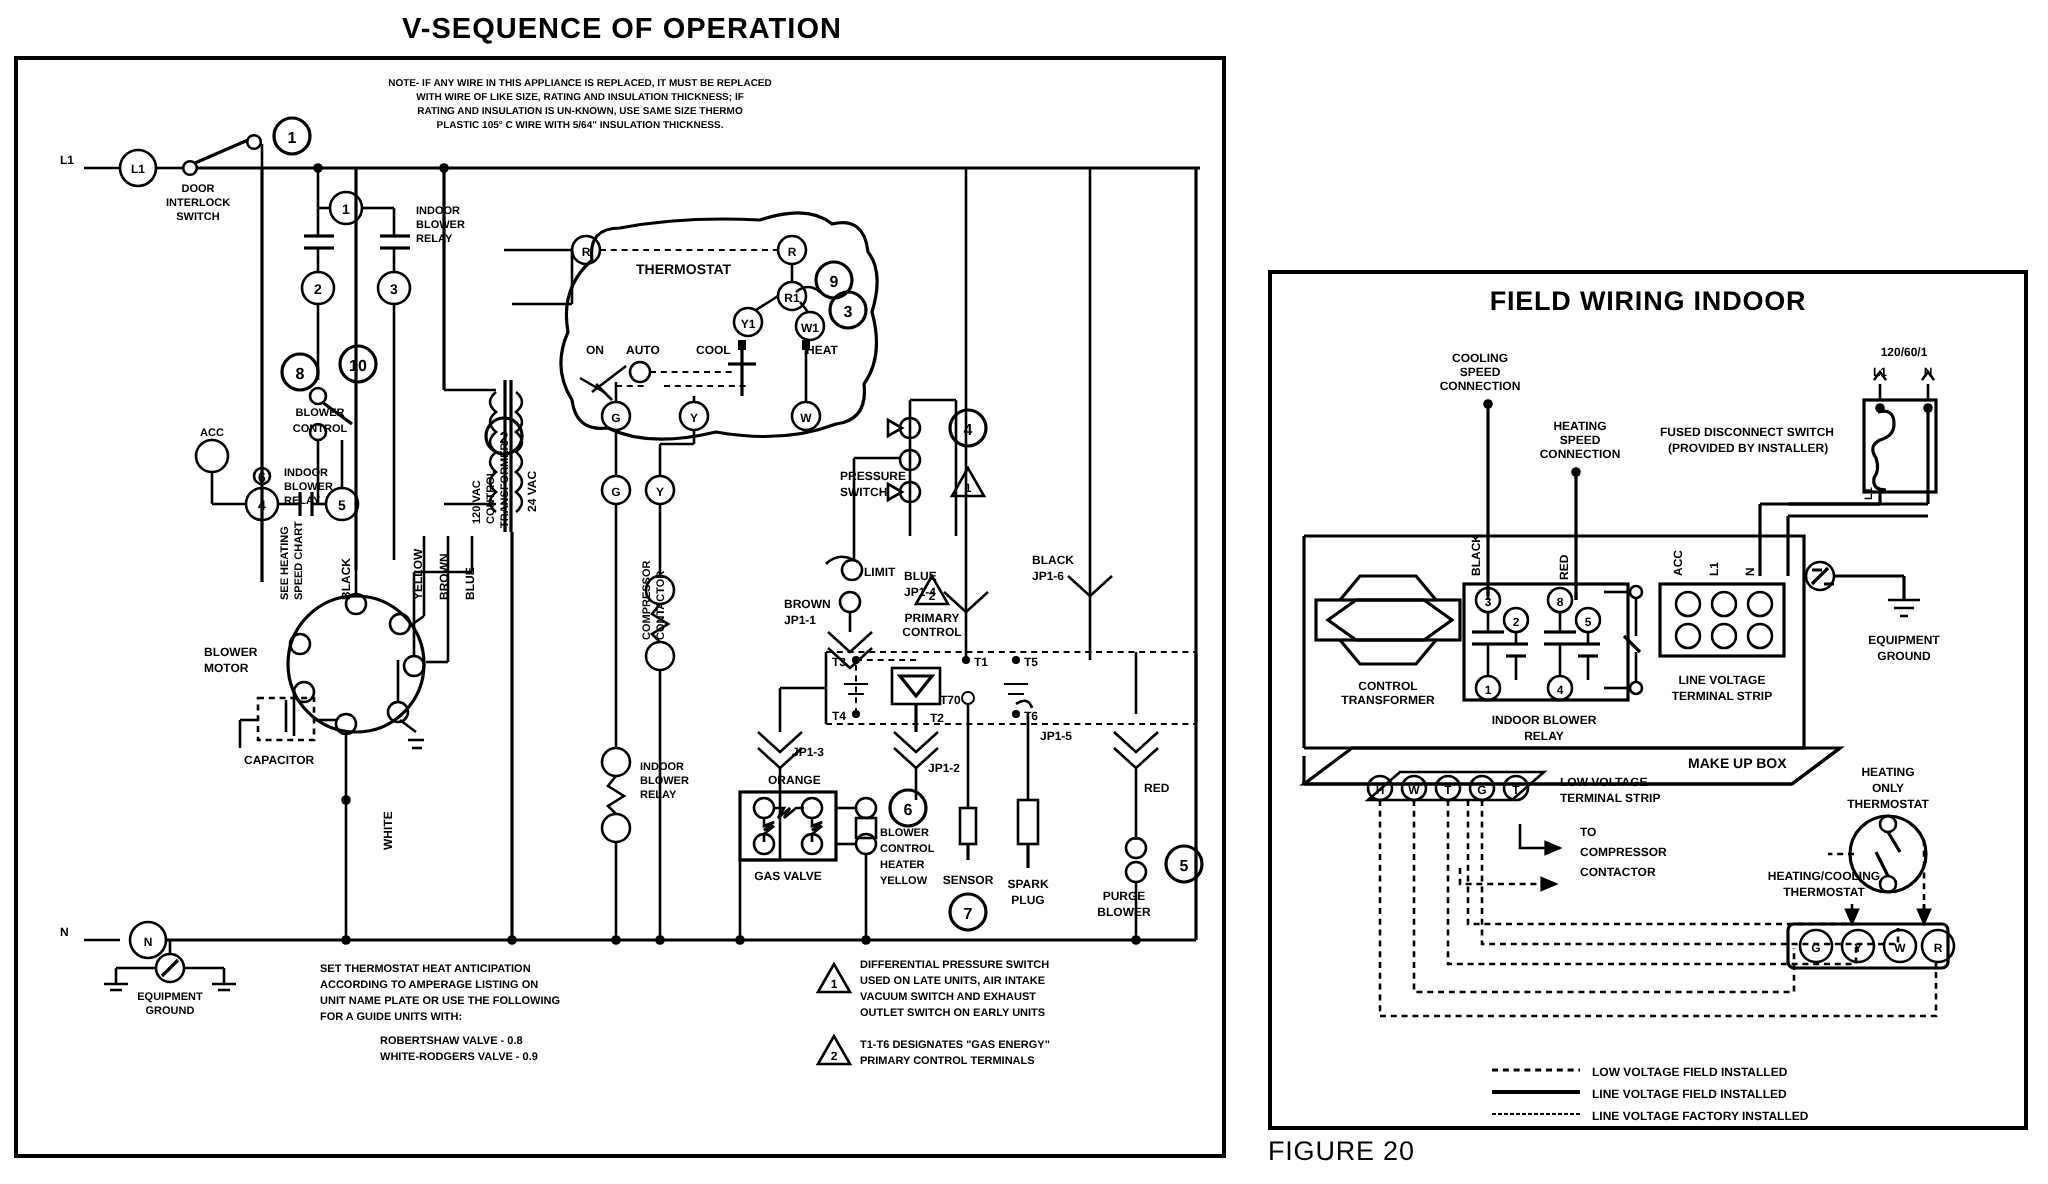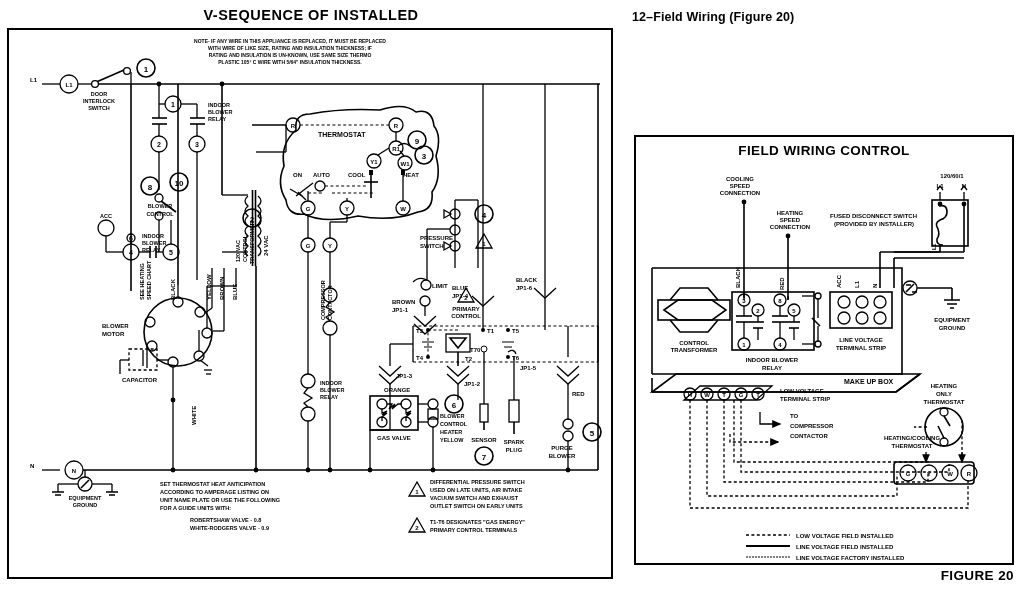--- a/index.html
+++ b/index.html
@@ -28,30 +28,30 @@
   #right-panel{position:absolute;left:622px;top:0;width:402px;height:592px;}
   #sec-head{position:absolute;left:10px;top:10px;width:385px;
     font-size:12.5px;font-weight:bold;letter-spacing:.1px;}
   #sec-body{position:absolute;left:36px;top:31px;width:348px;
     font-size:12.2px;line-height:19.2px;letter-spacing:.05px;}
   #fw-frame{position:absolute;left:12px;top:135px;width:380px;height:430px;
     border:2.5px solid #000;box-sizing:border-box;}
   #fw-title{position:absolute;left:12px;top:143px;width:380px;text-align:center;
     font-size:13.5px;font-weight:bold;letter-spacing:.4px;}
   #fw-svg{position:absolute;left:0;top:0;width:402px;height:592px;}
-  #fig-caption{position:absolute;left:12px;top:568px;width:380px;text-align:right;
-    font-size:13.5px;font-weight:bold;letter-spacing:.4px;}
+  #fig-caption{position:absolute;left:12px;top:568px;width:380px;text-align:left;
+    font-size:13.5px;font-weight:normal;letter-spacing:.4px;}
 </style>
 </head>
 <body>
 
 <div class="page">
 
   <div id="left-panel">
-    <div id="left-title">V-SEQUENCE OF INSTALLED</div>
+    <div id="left-title">V-SEQUENCE OF OPERATION</div>
     <div id="left-frame"></div>
 
     <svg id="left-svg" viewBox="0 0 622 592">
       <defs>
         <marker id="arrh" markerWidth="7" markerHeight="6" refX="6" refY="3" orient="auto">
           <path d="M0,0 L7,3 L0,6 z" fill="#000"></path>
         </marker>
       </defs>
 
       <g class="nt">
@@ -499,24 +499,23 @@
         <text class="t55" x="430" y="532">PRIMARY CONTROL TERMINALS</text>
       </g>
 
       <g>
         <line class="wire w16" x1="598" y1="84" x2="598" y2="470"></line>
       </g>
     </svg>
   </div>
 
   <div id="right-panel">
-    <div id="sec-head">12–Field Wiring (Figure 20)</div>
 
     <div id="fw-frame"></div>
-    <div id="fw-title">FIELD WIRING CONTROL</div>
+    <div id="fw-title">FIELD WIRING INDOOR</div>
 
     <svg id="fw-svg" viewBox="0 0 402 592">
 
       <g>
         <text class="nt t6 ctr" x="118" y="181">COOLING</text>
         <text class="nt t6 ctr" x="118" y="188">SPEED</text>
         <text class="nt t6 ctr" x="118" y="195">CONNECTION</text>
         <circle class="blk" cx="122" cy="202" r="2.4"></circle>
         <line class="wire w16" x1="122" y1="202" x2="122" y2="298"></line>
         <text class="nt t6" transform="translate(118,288) rotate(-90)">BLACK</text>

